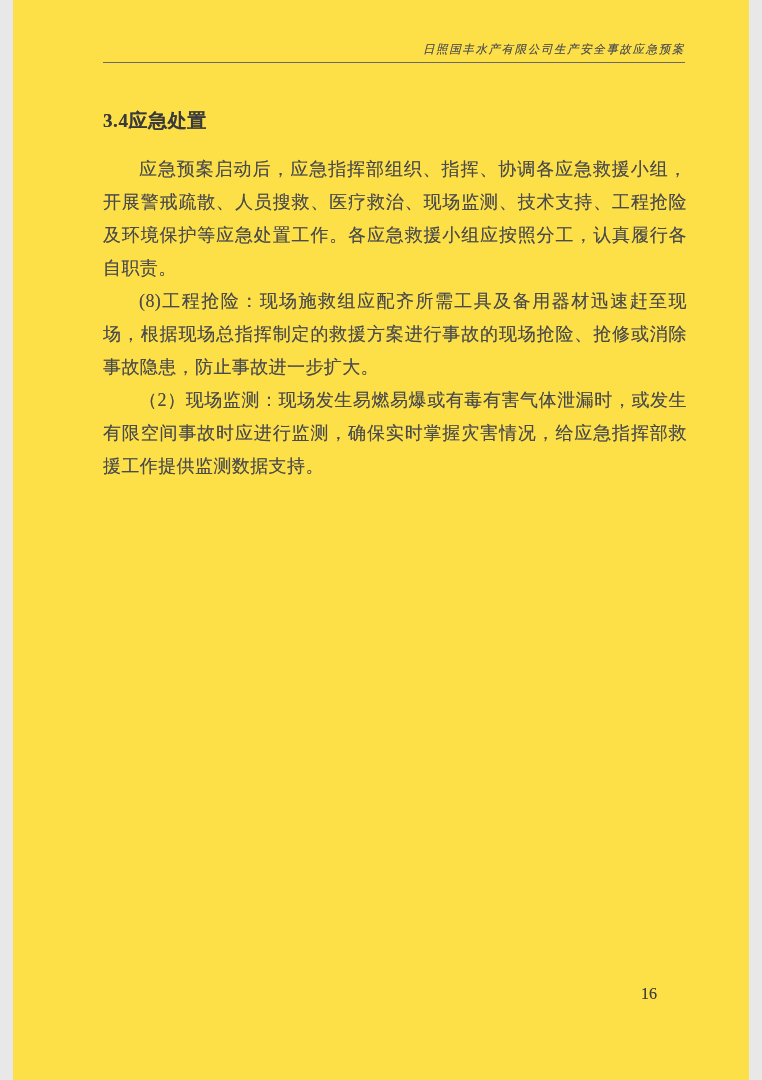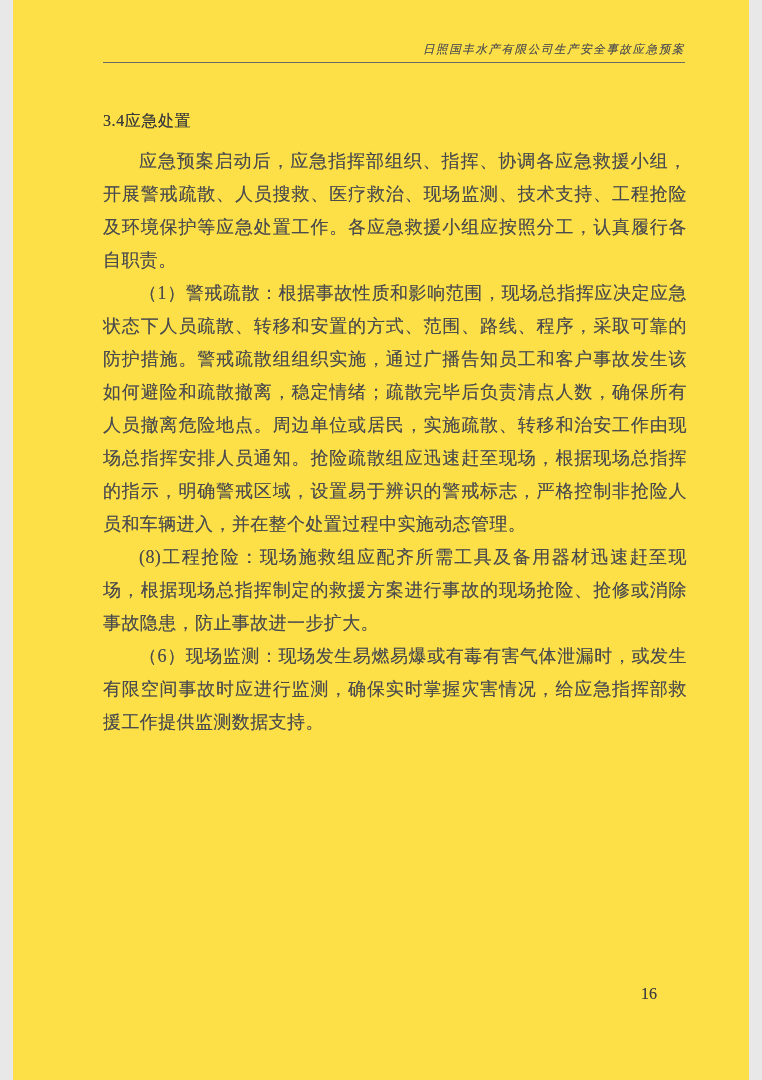--- a/index.html
+++ b/index.html
@@ -49,24 +49,24 @@
     letter-spacing: 0.4px;
     text-align: justify;
     text-justify: inter-character;
     color: #4b4b4b;
     text-shadow: 0 0 0.5px rgba(95,95,95,0.65);
   }
   .para.indent {
     text-indent: 2em;
   }
   .heading {
-    margin: 1px 0 8px 0;
-    font-size: 16px;
+    margin: 1px 0 16px 0;
+    font-size: 19px;
     line-height: 33px;
-    font-weight: normal;
+    font-weight: bold;
     letter-spacing: 0.6px;
     color: #3a3a3a;
     text-shadow: 0 0 0.5px rgba(70,70,70,0.7);
   }
   
   .page-number {
     position: absolute;
     right: 92px;
     top: 985px;
     font-size: 16px;
@@ -79,20 +79,19 @@
 
 <div class="page">
 
   <div class="header">
     <div class="header-title">日照国丰水产有限公司生产安全事故应急预案</div>
   </div>
 
   <div class="doc-body" id="doc-body">
       <h2 class="heading">3.4应急处置</h2>
       <p class="para indent">应急预案启动后，应急指挥部组织、指挥、协调各应急救援小组，开展警戒疏散、人员搜救、医疗救治、现场监测、技术支持、工程抢险及环境保护等应急处置工作。各应急救援小组应按照分工，认真履行各自职责。</p>
-      <p class="para indent">（1）警戒疏散：根据事故性质和影响范围，现场总指挥应决定应急状态下人员疏散、转移和安置的方式、范围、路线、程序，采取可靠的防护措施。警戒疏散组组织实施，通过广播告知员工和客户事故发生该如何避险和疏散撤离，稳定情绪；疏散完毕后负责清点人数，确保所有人员撤离危险地点。周边单位或居民，实施疏散、转移和治安工作由现场总指挥安排人员通知。抢险疏散组应迅速赶至现场，根据现场总指挥的指示，明确警戒区域，设置易于辨识的警戒标志，严格控制非抢险人员和车辆进入，并在整个处置过程中实施动态管理。</p>
       <p class="para indent">(8)工程抢险：现场施救组应配齐所需工具及备用器材迅速赶至现场，根据现场总指挥制定的救援方案进行事故的现场抢险、抢修或消除事故隐患，防止事故进一步扩大。</p>
-      <p class="para indent">（6）现场监测：现场发生易燃易爆或有毒有害气体泄漏时，或发生有限空间事故时应进行监测，确保实时掌握灾害情况，给应急指挥部救援工作提供监测数据支持。</p>
+      <p class="para indent">（2）现场监测：现场发生易燃易爆或有毒有害气体泄漏时，或发生有限空间事故时应进行监测，确保实时掌握灾害情况，给应急指挥部救援工作提供监测数据支持。</p>
     </div>
 
   <div class="page-number">16</div>
 
 </div>
 
 </body></html>

